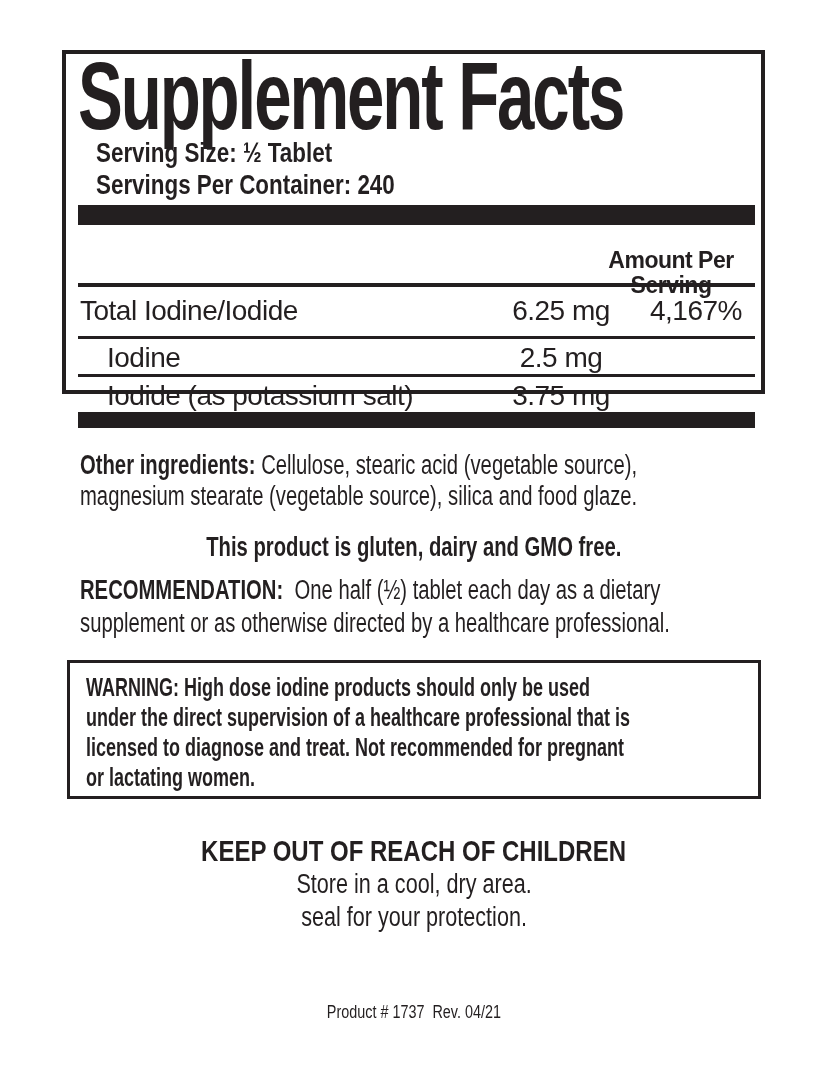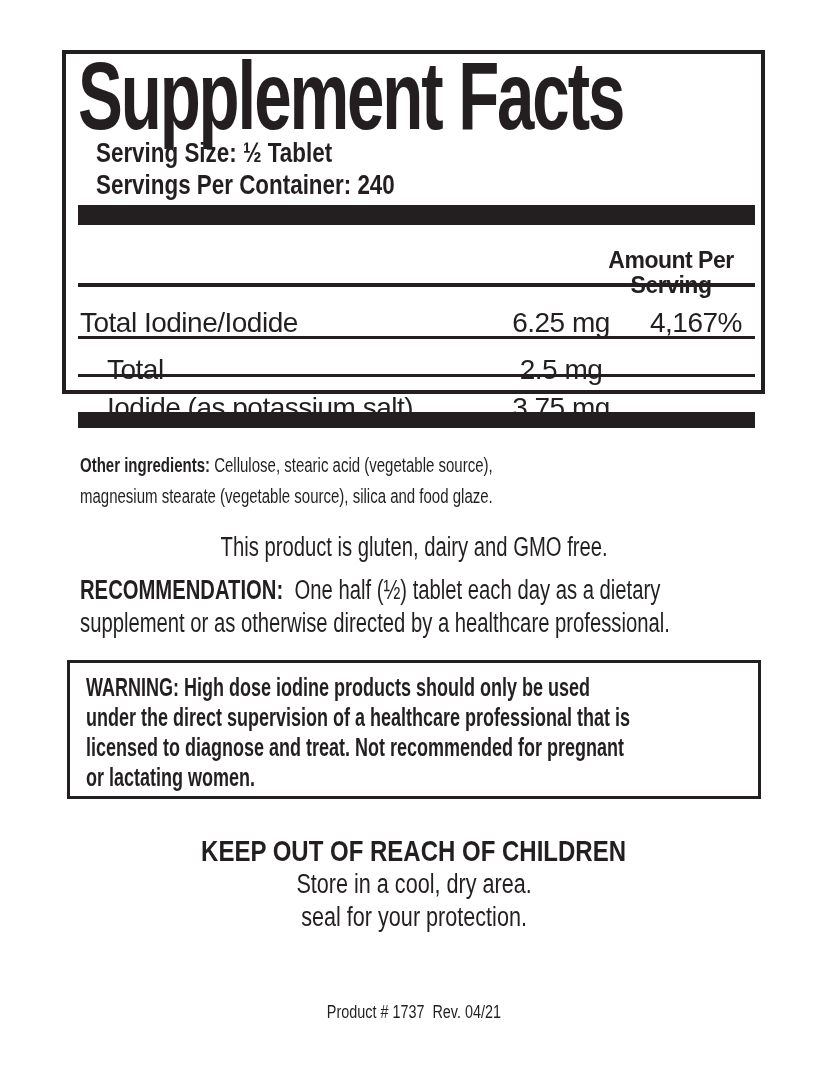--- a/index.html
+++ b/index.html
@@ -39,41 +39,41 @@
   .hdr .col {
     font-weight: bold; font-size: 23px; line-height: 25px;
     text-align: center; white-space: pre-line; letter-spacing: -0.5px;
   }
   .hdr .col-amt { width: 160px; }
   .hdr .col-dv  { width: 110px; }
 
   .trow {
     position: absolute; left: 14px; right: 10px;
     display: flex; align-items: baseline;
-    font-size: 28px; line-height: 34px; letter-spacing: -0.5px; margin-top: 12px;
+    font-size: 28px; line-height: 34px; letter-spacing: -0.5px;
   }
   .trow .c-name { flex: 1; white-space: nowrap; }
   .trow .c-name.ind { padding-left: 27px; }
   .trow .c-amt { width: 160px; text-align: center; white-space: nowrap; }
   .trow .c-dv  { width: 110px; text-align: center; white-space: nowrap; }
 
   
   .pline { white-space: nowrap; }
   .pline .cx {
     display: inline-block; transform: scaleX(0.75);
     transform-origin: left center; white-space: pre;
   }
   .pcenter { text-align: center; white-space: nowrap; }
   .pcenter .cx {
     display: inline-block; transform-origin: center center; white-space: pre;
   }
   .b { font-weight: bold; }
 
-  .other-block { position: absolute; left: 80px; top: 450px; font-size: 20px; line-height: 31px; text-align: center; }
-  .claim-line  { position: absolute; left: 0; right: 0; top: 532px; font-weight: normal; font-size: 27px; }
+  .other-block { position: absolute; left: 80px; top: 450px; font-size: 27px; line-height: 31px; text-align: center; }
+  .claim-line  { position: absolute; left: 0; right: 0; top: 532px; font-weight: bold; font-size: 27px; }
   .claim-line .cx { transform: scaleX(0.75); }
   .reco-block  { position: absolute; left: 80px; top: 574px; font-size: 27px; line-height: 33px; }
 
   .warning-box {
     position: absolute; left: 67px; top: 660px; width: 694px; height: 139px;
     border: 3px solid var(--ink); padding: 9px 12px 0 16px;
     font-weight: bold; font-size: 25px;
   }
   .warning-box .wl { line-height: 30px; white-space: nowrap; }
   .warning-box .cx {
@@ -116,21 +116,21 @@
 
     <div class="trow" style="top:240px">
       <div class="c-name">Total Iodine/Iodide</div>
       <div class="c-amt">6.25 mg</div>
       <div class="c-dv">4,167%</div>
     </div>
 
     <div class="rule" style="top:282px;height:3px"></div>
 
     <div class="trow" style="top:287px">
-      <div class="c-name ind">Total</div>
+      <div class="c-name ind">Iodine</div>
       <div class="c-amt">2.5 mg</div>
       <div class="c-dv"></div>
     </div>
 
     <div class="rule" style="top:320px;height:3px"></div>
 
     <div class="trow" style="top:325px">
       <div class="c-name ind">Iodide (as potassium salt)</div>
       <div class="c-amt">3.75 mg</div>
       <div class="c-dv"></div>

